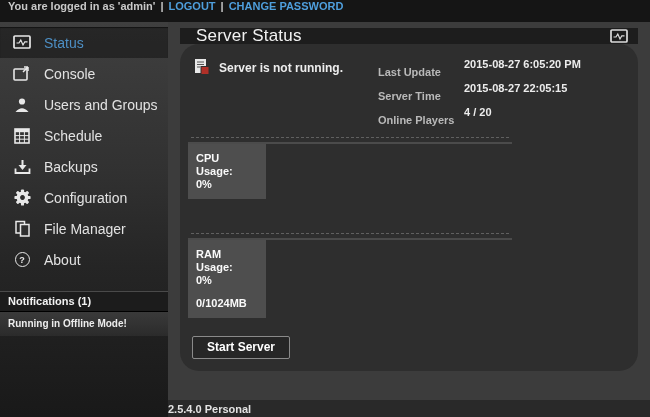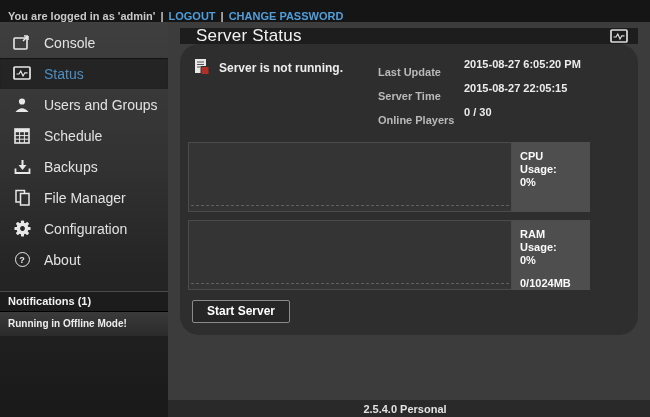--- a/index.html
+++ b/index.html
@@ -9,21 +9,21 @@
     font-family:"Liberation Sans", sans-serif;
     background:#3c3c3c;
     display:flex; flex-direction:column;
     overflow:hidden;
     position:relative;
   }
   
   .topbar {
     height:22px; flex-shrink:0;
     background:#151515;
-    display:flex; align-items:flex-end;
+    display:flex; align-items:flex-start;
     padding:0 8px; gap:5px;
     font-size:11px; font-weight:bold; color:#c9c9c9;
     white-space:nowrap;
   }
   .topbar .link { color:#4f9fdd; cursor:pointer; }
   .topbar .sep { color:#c9c9c9; }
   
   .body-row { flex:1; display:flex; min-height:0; }
   
   .sidebar {
@@ -73,21 +73,21 @@
   .status-row { display:flex; padding:2px 0 6px 4px; min-height:42px; }
   .status-msg {
     flex:1; display:flex; align-items:flex-start; gap:9px;
     color:#ededed; font-size:12px; font-weight:bold; padding-top:2px;
   }
   .status-msg .txt { padding-top:3px; }
   .info-table { width:252px; font-size:11px; padding-top:2px; }
   .info-row { display:flex; margin-bottom:4px; }
   .info-label { width:86px; color:#b9b9b9; font-weight:bold; flex-shrink:0;margin-top:8px; }
   .info-value { color:#ececec; font-weight:bold; }
-  .chart-row { display:flex; margin-top:6px; height:70px; width:402px; }
+  .chart-row { display:flex; margin-top:6px; height:88px; width:402px;flex-direction:column; }
   .chart-area {
     width:324px; flex-shrink:0;
     background:#343434; border:1px solid #4b4b4b;
     position:relative;
   }
   .chart-baseline {
     position:absolute; left:2px; right:2px; bottom:5px;
     border-top:1px dashed #606060;
   }
   .chart-label-box {
@@ -100,21 +100,21 @@
     margin:10px 0 0 4px;
     background:#262626; border:1px solid #8a8a8a; border-radius:2px;
     color:#fff; font-weight:bold; font-size:12px;
     padding:3px 14px 4px 14px; cursor:pointer;
     font-family:inherit;
   }
   
   .footer {
     height:17px; flex-shrink:0;
     background:#292929;
-    display:flex; align-items:center; justify-content:center;
+    display:flex; align-items:center; justify-content:flex-start;
     padding-right:8px;
     font-size:11px; font-weight:bold; color:#e3e3e3;
   }
   
   .q-circle {
     width:15px; height:15px; border:1.5px solid #e8e8e8; border-radius:50%;
     display:flex; align-items:center; justify-content:center;
     font-size:9px; font-weight:bold; color:#e8e8e8;
   }
 </style>
@@ -129,38 +129,38 @@
     <span class="link">LOGOUT</span>
     <span class="sep">|</span>
     <span class="link">CHANGE PASSWORD</span>
   </div>
 
   <div class="body-row">
 
     <div class="sidebar">
       <div class="menu">
 
+        <div class="menu-item selected">
+          <span class="ic">
+            <svg width="18" height="15" viewBox="0 0 18 15">
+                <rect x="1" y="1" width="16" height="12" rx="1" fill="none" stroke="#e8e8e8" stroke-width="1.7"></rect>
+                <polyline points="3.5,8 6,8 7.8,5 10,10 11.8,6.8 14.5,6.8" fill="none" stroke="#e8e8e8" stroke-width="1.2"></polyline>
+              </svg>
+          </span>
+          <span>Status</span>
+        </div>
+
         <div class="menu-item">
           <span class="ic">
             <svg width="18" height="16" viewBox="0 0 18 16">
                 <rect x="1" y="3" width="13" height="11" rx="1" fill="none" stroke="#e8e8e8" stroke-width="1.6"></rect>
                 <path d="M10 6 L15 1 M15 1 h-4 M15 1 v4" stroke="#e8e8e8" stroke-width="1.5" fill="none"></path>
               </svg>
           </span>
           <span>Console</span>
-        </div>
-
-        <div class="menu-item selected">
-          <span class="ic">
-            <svg width="18" height="15" viewBox="0 0 18 15">
-                <rect x="1" y="1" width="16" height="12" rx="1" fill="none" stroke="#e8e8e8" stroke-width="1.7"></rect>
-                <polyline points="3.5,8 6,8 7.8,5 10,10 11.8,6.8 14.5,6.8" fill="none" stroke="#e8e8e8" stroke-width="1.2"></polyline>
-              </svg>
-          </span>
-          <span>Status</span>
         </div>
 
         <div class="menu-item">
           <span class="ic">
             <svg width="16" height="16" viewBox="0 0 16 16">
                 <circle cx="8" cy="4.5" r="3.1" fill="#e8e8e8"></circle>
                 <path d="M1.5 15 Q8 7.5 14.5 15 Z" fill="#e8e8e8"></path>
               </svg>
           </span>
           <span>Users and Groups</span>
@@ -179,30 +179,20 @@
 
         <div class="menu-item">
           <span class="ic">
             <svg width="17" height="16" viewBox="0 0 17 16">
                 <path d="M8.5 1 V7" stroke="#e8e8e8" stroke-width="2"></path>
                 <path d="M4.5 6 L8.5 11 L12.5 6 Z" fill="#e8e8e8"></path>
                 <path d="M1.5 9.5 V14 H15.5 V9.5" fill="none" stroke="#e8e8e8" stroke-width="1.8"></path>
               </svg>
           </span>
           <span>Backups</span>
-        </div>
-
-        <div class="menu-item">
-          <span class="ic">
-            <svg width="17" height="17" viewBox="0 0 17 17">
-                <rect x="2" y="1.5" width="8.5" height="11.5" fill="none" stroke="#e8e8e8" stroke-width="1.5"></rect>
-                <rect x="6.5" y="4.5" width="8.5" height="11.5" fill="#2f2f2f" stroke="#e8e8e8" stroke-width="1.5"></rect>
-              </svg>
-          </span>
-          <span>File Manager</span>
         </div>
 
         <div class="menu-item">
           <span class="ic">
             <svg width="17" height="17" viewBox="0 0 20 20">
               <g fill="#e8e8e8">
                 <rect x="8.2" y="0.5" width="3.6" height="5" rx="1" transform="rotate(0 10 10)"></rect>
                 <rect x="8.2" y="0.5" width="3.6" height="5" rx="1" transform="rotate(45 10 10)"></rect>
                 <rect x="8.2" y="0.5" width="3.6" height="5" rx="1" transform="rotate(90 10 10)"></rect>
                 <rect x="8.2" y="0.5" width="3.6" height="5" rx="1" transform="rotate(135 10 10)"></rect>
@@ -212,20 +202,30 @@
                 <rect x="8.2" y="0.5" width="3.6" height="5" rx="1" transform="rotate(315 10 10)"></rect>
                 <path fill-rule="evenodd" d="M10 3 a7 7 0 1 0 0.01 0 Z M10 7.2 a2.8 2.8 0 1 1 -0.01 0 Z"></path>
               </g>
             </svg>
           </span>
           <span>Configuration</span>
         </div>
 
         <div class="menu-item">
           <span class="ic">
+            <svg width="17" height="17" viewBox="0 0 17 17">
+                <rect x="2" y="1.5" width="8.5" height="11.5" fill="none" stroke="#e8e8e8" stroke-width="1.5"></rect>
+                <rect x="6.5" y="4.5" width="8.5" height="11.5" fill="#2f2f2f" stroke="#e8e8e8" stroke-width="1.5"></rect>
+              </svg>
+          </span>
+          <span>File Manager</span>
+        </div>
+
+        <div class="menu-item">
+          <span class="ic">
             <span class="q-circle">
                 <span>?</span>
               </span>
           </span>
           <span>About</span>
         </div>
 
       </div>
 
       <div class="notif-header">Notifications (1)</div>
@@ -266,21 +266,21 @@
               <div class="info-row">
                 <span class="info-label">Last Update</span>
                 <span class="info-value">2015-08-27 6:05:20 PM</span>
               </div>
               <div class="info-row">
                 <span class="info-label">Server Time</span>
                 <span class="info-value">2015-08-27 22:05:15</span>
               </div>
               <div class="info-row">
                 <span class="info-label">Online Players</span>
-                <span class="info-value">0 / 30</span>
+                <span class="info-value">4 / 20</span>
               </div>
             </div>
           </div>
 
           <div class="chart-row">
             <div class="chart-area">
               <div class="chart-baseline"></div>
             </div>
             <div class="chart-label-box">
               <div>CPU Usage:</div>

